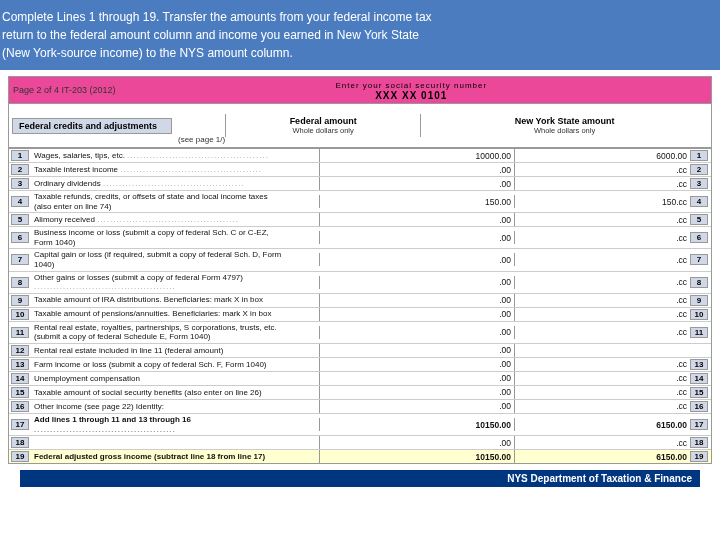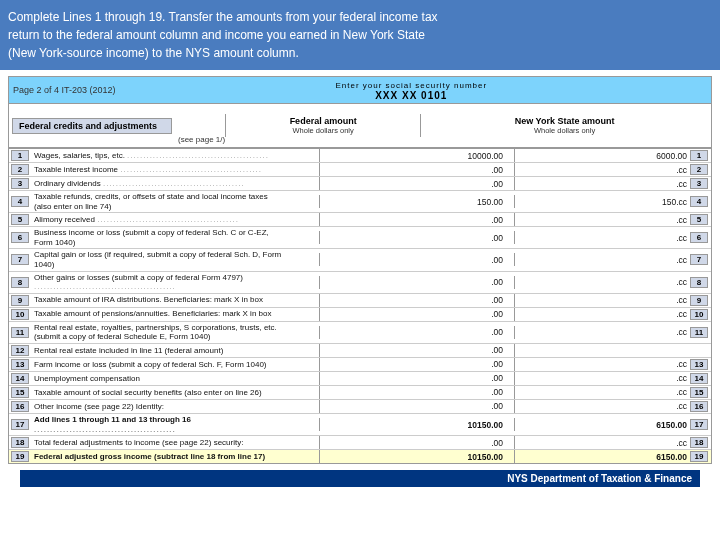--- a/index.html
+++ b/index.html
@@ -8,37 +8,37 @@
       font-size: 11px;
       background: #fff;
       width: 720px;
       height: 540px;
       overflow: hidden;
     }
 
     .header-box {
       background: #4a7cbf;
       color: #fff;
-      padding: 8px 8px;
+      padding: 8px 2px;
       font-size: 12px;
       line-height: 1.5;
     }
 
     .form-container {
       border: 1px solid #999;
       margin: 6px 8px;
       font-size: 9px;
     }
 
     .form-top-row {
       display: flex;
       align-items: center;
       border-bottom: 1px solid #999;
       padding: 2px 4px;
-      background: #7dd3fc;
+      background: #ec4899;
     }
 
     .form-id {
       font-size: 9px;
       color: #333;
       flex: 0 0 auto;
     }
 
     .ssn-box {
       flex: 1;
@@ -117,21 +117,21 @@
       justify-content: center;
       font-size: 8px;
       font-weight: bold;
     }
 
     .row-federal {
       flex: 0 0 195px;
       border-left: 1px solid #999;
       display: flex;
       align-items: center;
-      padding: 0 11px;
+      padding: 0 3px;
       min-height: 13px;
     }
 
     .row-federal-val {
       flex: 1;
       text-align: right;
       font-size: 8.5px;
       color: #111;
     }
 
@@ -489,21 +489,20 @@
         <div class="row-nys">
           <div class="row-nys-val">6150.00</div>
           <div class="row-nys-linenum">17</div>
         </div>
       </div>
       <div class="form-row">
         <div style="display: flex; align-items: center; flex: 0 0 310px;">
           <div style="flex: 0 0 22px; display: flex; align-items: center; justify-content: center; padding: 1px;">
             <div class="line-num">18</div>
           </div>
-          <div class="row-desc">Total federal adjustments to income (see page 22) security:</div>
         </div>
         <div class="row-federal">
           <div class="row-federal-val">.00</div>
         </div>
         <div class="row-nys">
           <div class="row-nys-val">.cc</div>
           <div class="row-nys-linenum">18</div>
         </div>
       </div>
       <div class="form-row highlighted-row bold-row">

